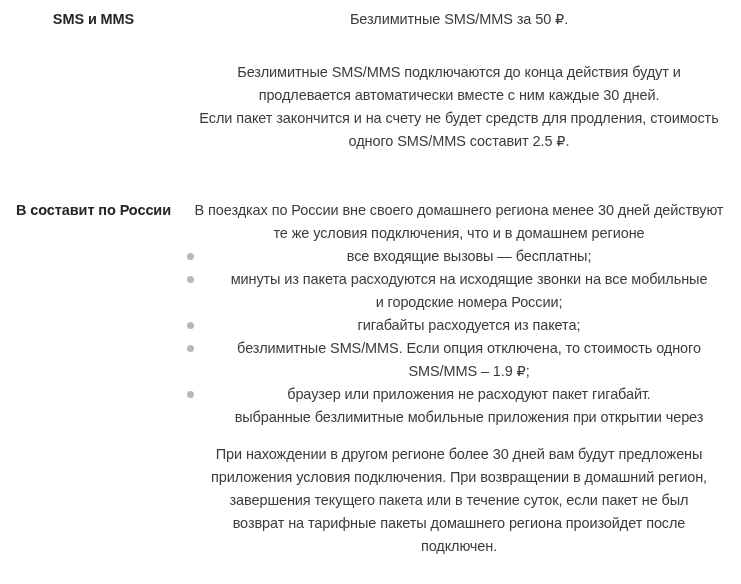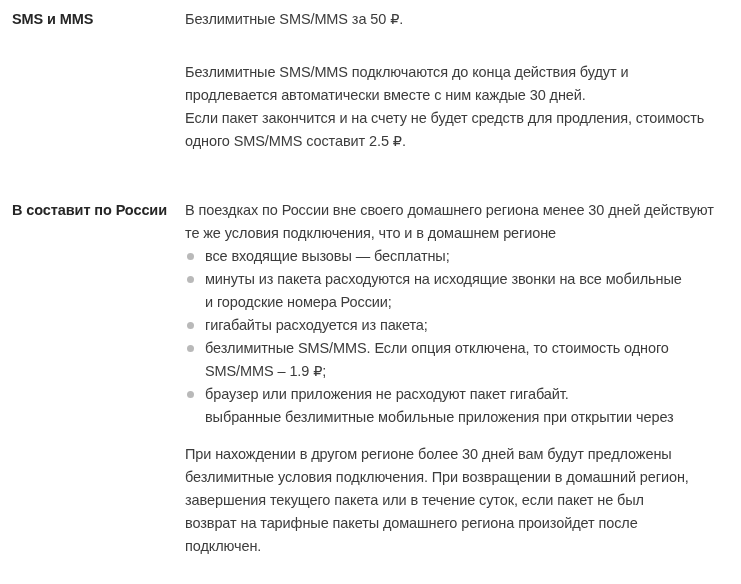--- a/index.html
+++ b/index.html
@@ -13,21 +13,21 @@
     width:741px; height:584px;
     background:var(--bg);
     overflow:hidden;
     font-family:"Liberation Sans","DejaVu Sans",sans-serif;
     font-size:14.5px;
     line-height:23px;
     color:var(--text);
     letter-spacing:-0.1px;
   }
   .page{ padding-top:8px; }
-  .row{ display:flex; align-items:flex-start; }
+  .row{ display:flex; align-items:flex-start;text-align:center; }
   .row.section-gap{ margin-top:46px; }
   .label-col{
     flex:0 0 185px;
     width:185px;
     padding:0 10px 0 12px;
     font-weight:700;
     color:var(--label);
   }
   .content-col{ flex:1 1 auto; padding-right:8px; min-width:0; }
   .para + .para{ margin-top:30px; }
@@ -95,21 +95,21 @@
         </li>
         <li>
           <span class="dot"></span>
           <div>браузер или приложения не расходуют пакет гигабайт.</div>
           <div>выбранные безлимитные мобильные приложения при открытии через</div>
         </li>
       </ul>
 
       <div class="para outro">
         <div>При нахождении в другом регионе более 30 дней вам будут предложены</div>
-        <div>безлимитные условия подключения. При возвращении в домашний регион,</div>
+        <div>приложения условия подключения. При возвращении в домашний регион,</div>
         <div>завершения текущего пакета или в течение суток, если пакет не был</div>
         <div>возврат на тарифные пакеты домашнего региона произойдет после</div>
         <div>подключен.</div>
       </div>
 
     </div>
   </section>
 
 </div>
 

